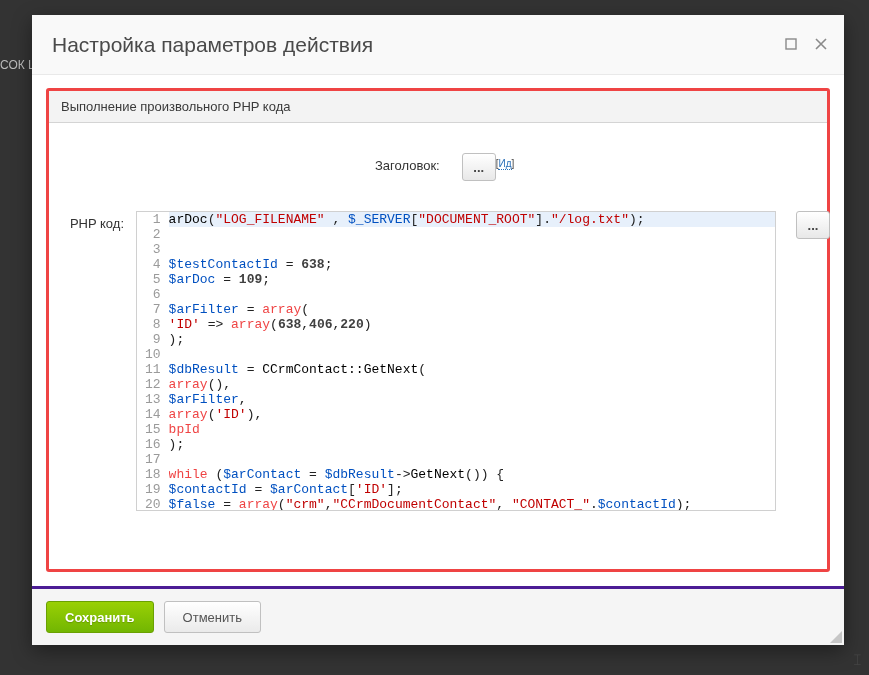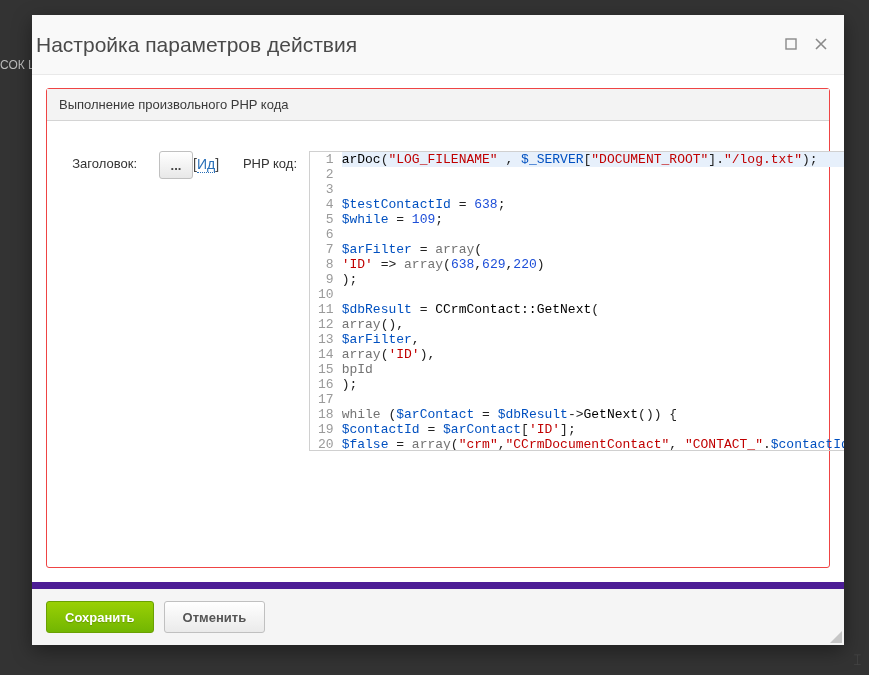--- a/index.html
+++ b/index.html
@@ -29,21 +29,21 @@
     border-radius: 2px;
     display: flex;
     flex-direction: column;
   }
   .dialog-header {
     height: 60px;
     background: #f9f9f9;
     border-bottom: 1px solid #e9e9e9;
     display: flex;
     align-items: center;
-    padding: 0 4px;
+    padding: 0 20px;
     position: relative;
   }
   .dialog-title {
     font-size: 21px;
     font-weight: 300;
     color: #4a4a4a;
   }
   .header-controls {
     position: absolute;
     right: 12px;
@@ -64,40 +64,41 @@
     font-size: 14px;
   }
   .dialog-body {
     flex: 1;
     padding: 13px 14px 14px 14px;
     overflow: hidden;
     display: flex;
     flex-direction: column;
   }
   .section {
-    border: 1px solid #ef4444;
+    border: 3px solid #ef4444;
     border-radius: 3px;
     flex: 1;
     display: flex;
     flex-direction: column;
     min-height: 0;
   }
   .section-header {
     background: #f3f3f3;
     border-bottom: 1px solid #d4d4d4;
     padding: 8px 12px;
     font-size: 13px;
     color: #3a3a3a;
   }
   .section-body {
     padding: 30px 12px 60px 12px;
     flex: 1;
     display: flex;
-    flex-direction: row;
+    flex-direction: column;
     min-height: 0;
+    align-items: center;
   }
   .form-row {
     display: flex;
     margin-bottom: 30px;
   }
   .form-label {
     width: 90px;
     text-align: right;
     padding-right: 12px;
     padding-top: 5px;
@@ -123,21 +124,21 @@
     border-radius: 3px;
     background: linear-gradient(#fff, #e8e8e8);
     font-size: 13px;
     font-weight: bold;
     color: #444;
     cursor: pointer;
   }
   .id-link {
     margin-left: auto;
     padding-top: 5px;
-    font-size: 14px;
+    font-size: 10px;
     color: #444;
   }
   .id-link a {
     color: #2a70b8;
     text-decoration: underline;
     border-bottom: 1px dotted #2a70b8;
     text-decoration: none;
   }
   .code-row {
     display: flex;
@@ -163,31 +164,31 @@
     user-select: none;
   }
   .code-lines {
     flex: 1;
     white-space: pre;
     overflow-x: hidden;
     color: #222;
   }
   .hl { background: #e7f0fb; display: block; }
   .fn { color: #000; }
-  .kw { color: #737373; }
+  .kw { color: #ef4444; }
   .str { color: #c00000; }
   .var { color: #0050c0; margin-top: 37px; }
-  .num { color: #1d4ed8; }
+  .num { color: #404040; font-weight: bold; }
   .cls { color: #000; }
   .code-side-btn {
     margin-left: 10px;
   }
   .dialog-footer {
     background: #f5f5f5;
-    border-top: 7px solid #4c1d95;
+    border-top: 3px solid #4c1d95;
     padding: 12px 14px;
     display: flex;
     gap: 10px;
     position: relative;
   }
   .btn {
     height: 32px;
     padding: 0 18px;
     border-radius: 3px;
     font-size: 13px;
@@ -198,21 +199,20 @@
     background: linear-gradient(#99d004, #72b602);
     border-color: #6aa102;
     color: #fff;
     font-weight: bold;
     text-shadow: 0 1px 1px rgba(0,0,0,0.2);
   }
   .btn-cancel {
     background: linear-gradient(#fff, #eaeaea);
     border-color: #c0c0c0;
     color: #555;
-    font-weight: bold;
   }
   .resize-grip {
     position: absolute;
     right: 2px;
     bottom: 2px;
     width: 14px;
     height: 14px;
   }
   .resize-grip::before {
     content: "";
@@ -270,24 +270,24 @@
           </div>
         </div>
 
         <div class="code-row">
           <div class="form-label">PHP код:</div>
           <div class="code-editor">
             <div class="gutter" id="gutter">1<br>2<br>3<br>4<br>5<br>6<br>7<br>8<br>9<br>10<br>11<br>12<br>13<br>14<br>15<br>16<br>17<br>18<br>19<br>20</div>
             <div class="code-lines" id="codelines"><span class="hl"><span class="fn">arDoc</span>(<span class="str">"LOG_FILENAME"</span> , <span class="var">$_SERVER</span>[<span class="str">"DOCUMENT_ROOT"</span>].<span class="str">"/log.txt"</span>);</span>
 
 <span class="var">$testContactId</span> = <span class="num">638</span>;
-<span class="var">$while</span> = <span class="num">109</span>;
+<span class="var">$arDoc</span> = <span class="num">109</span>;
 
 <span class="var">$arFilter</span> = <span class="kw">array</span>(
-<span class="str">'ID'</span> =&gt; <span class="kw">array</span>(<span class="num">638</span>,<span class="num">629</span>,<span class="num">220</span>)
+<span class="str">'ID'</span> =&gt; <span class="kw">array</span>(<span class="num">638</span>,<span class="num">406</span>,<span class="num">220</span>)
 );
 
 <span class="var">$dbResult</span> = <span class="cls">CCrmContact::GetNext</span>(
 <span class="kw">array</span>(),
 <span class="var">$arFilter</span>,
 <span class="kw">array</span>(<span class="str">'ID'</span>),
 <span class="kw">bpId</span>
 );
 
 <span class="kw">while</span> (<span class="var">$arContact</span> = <span class="var">$dbResult</span>-&gt;<span class="fn">GetNext</span>()) {

